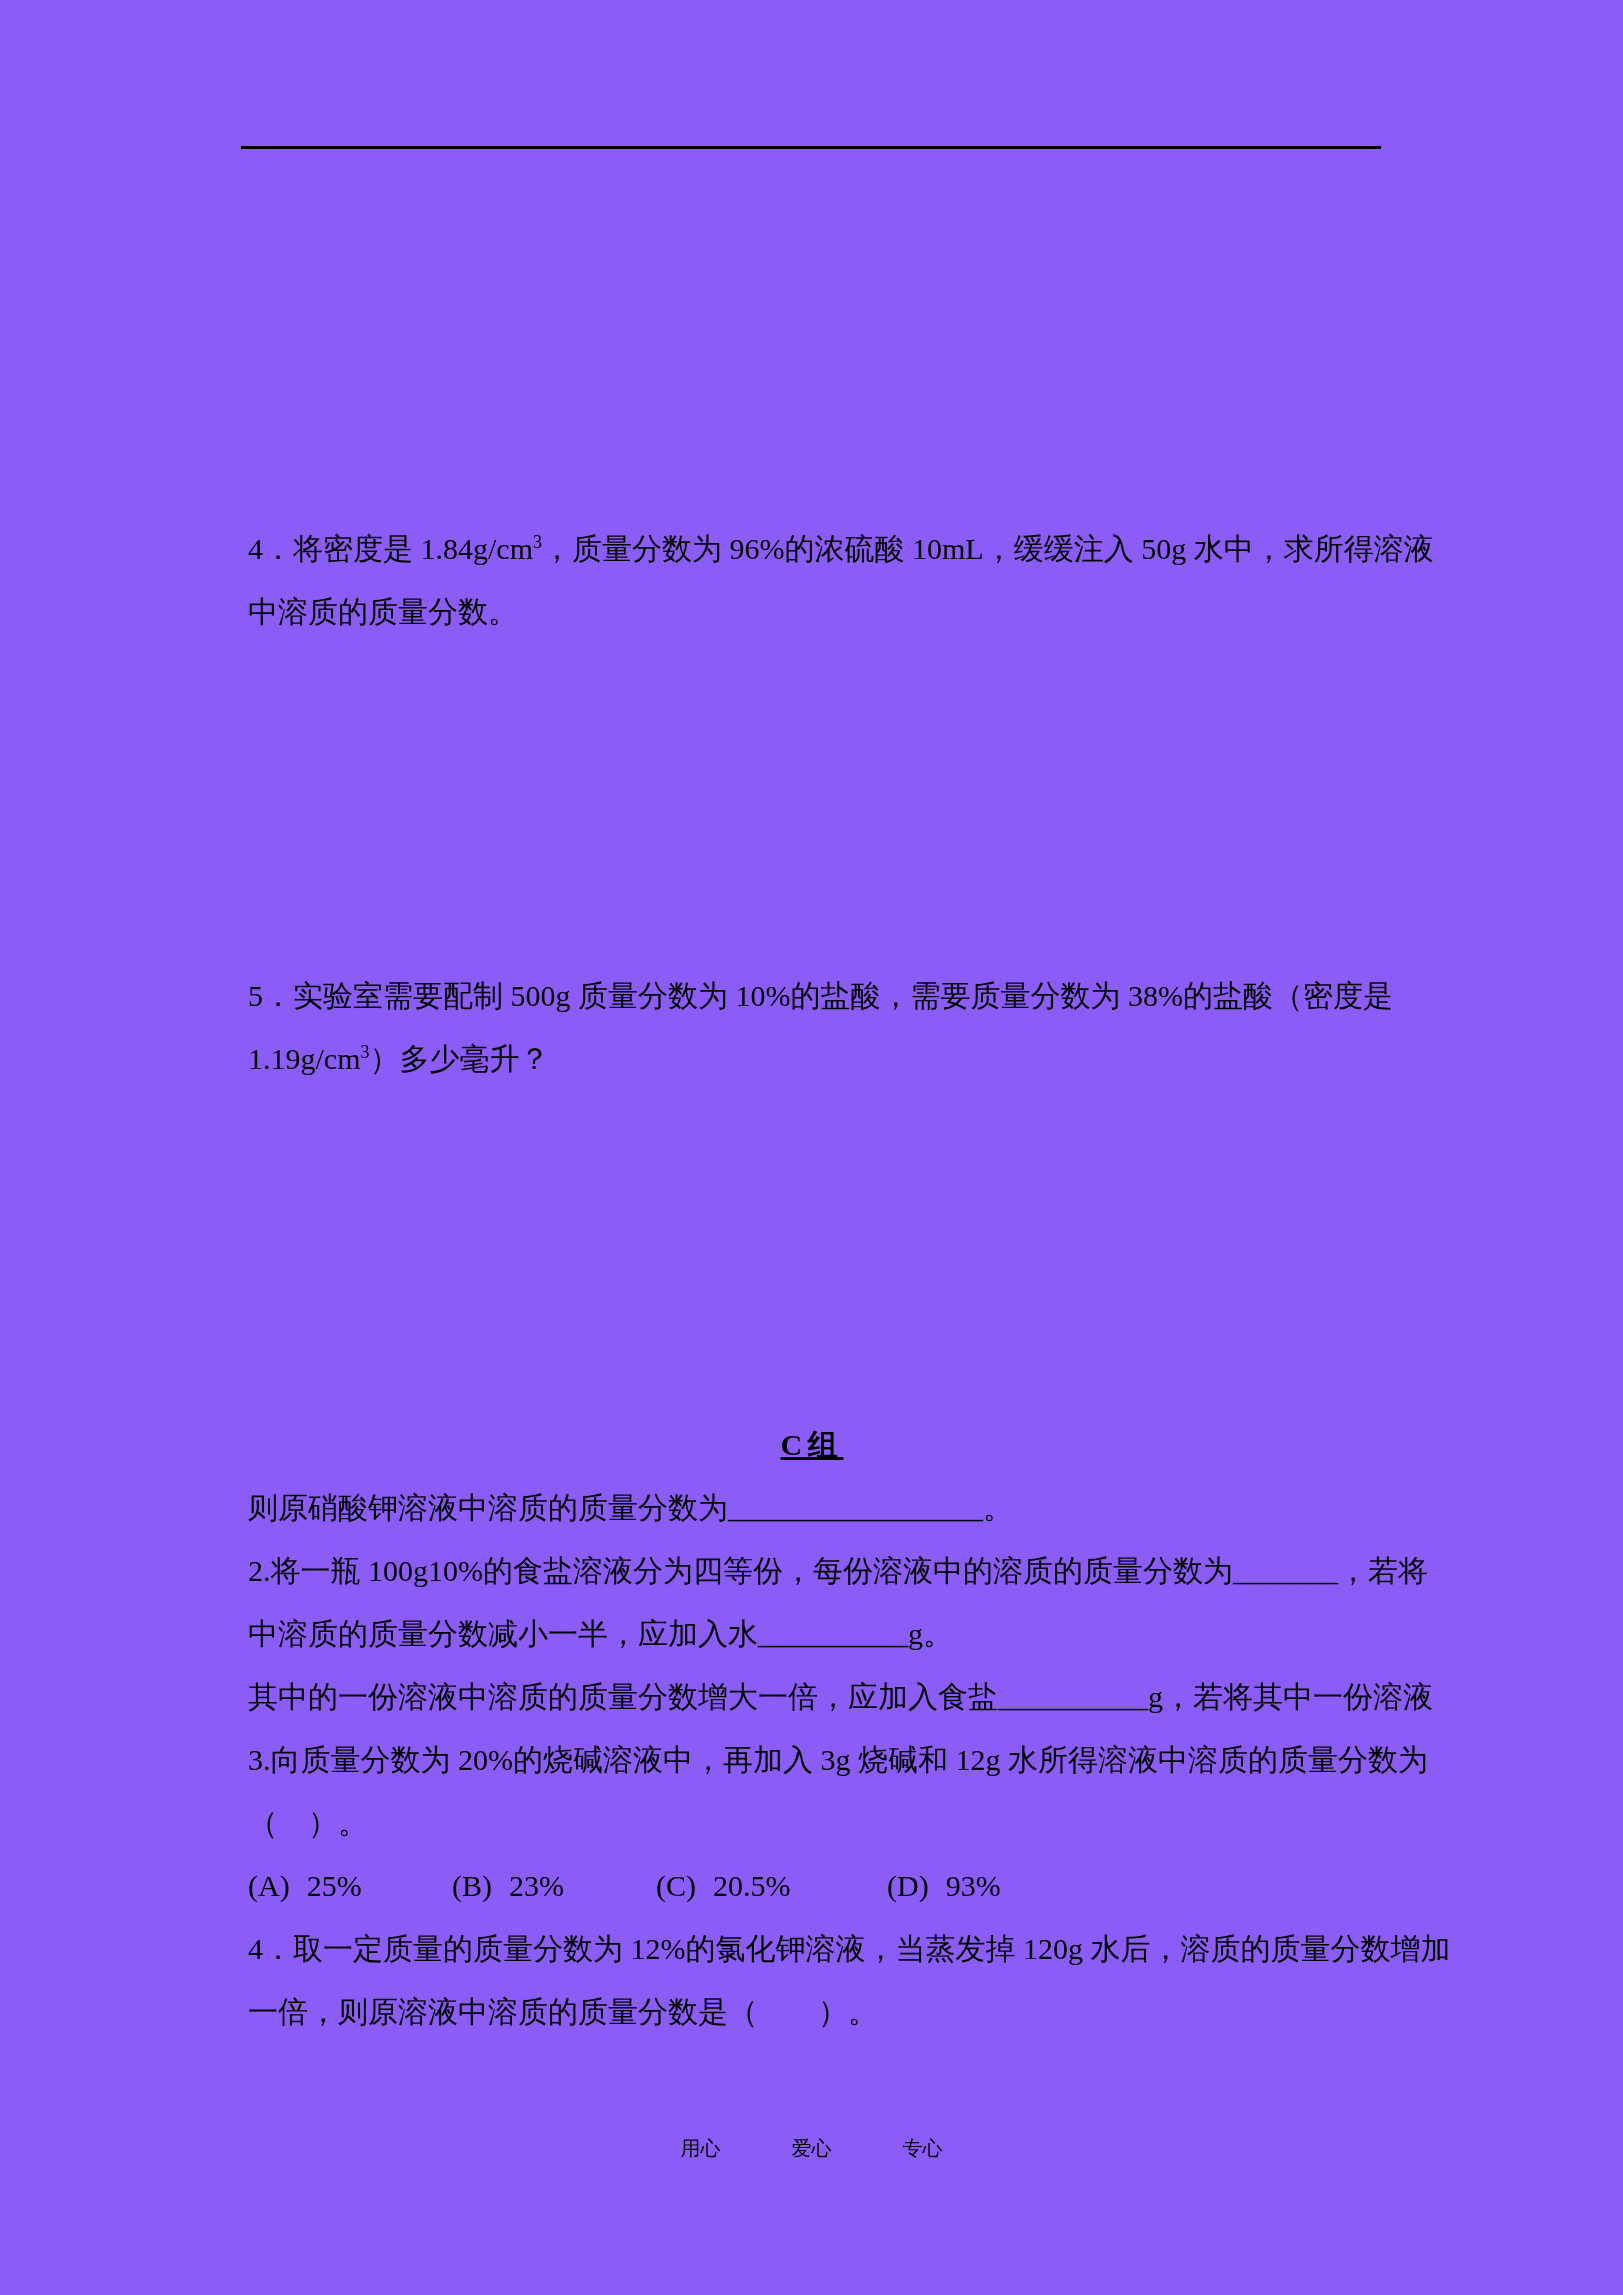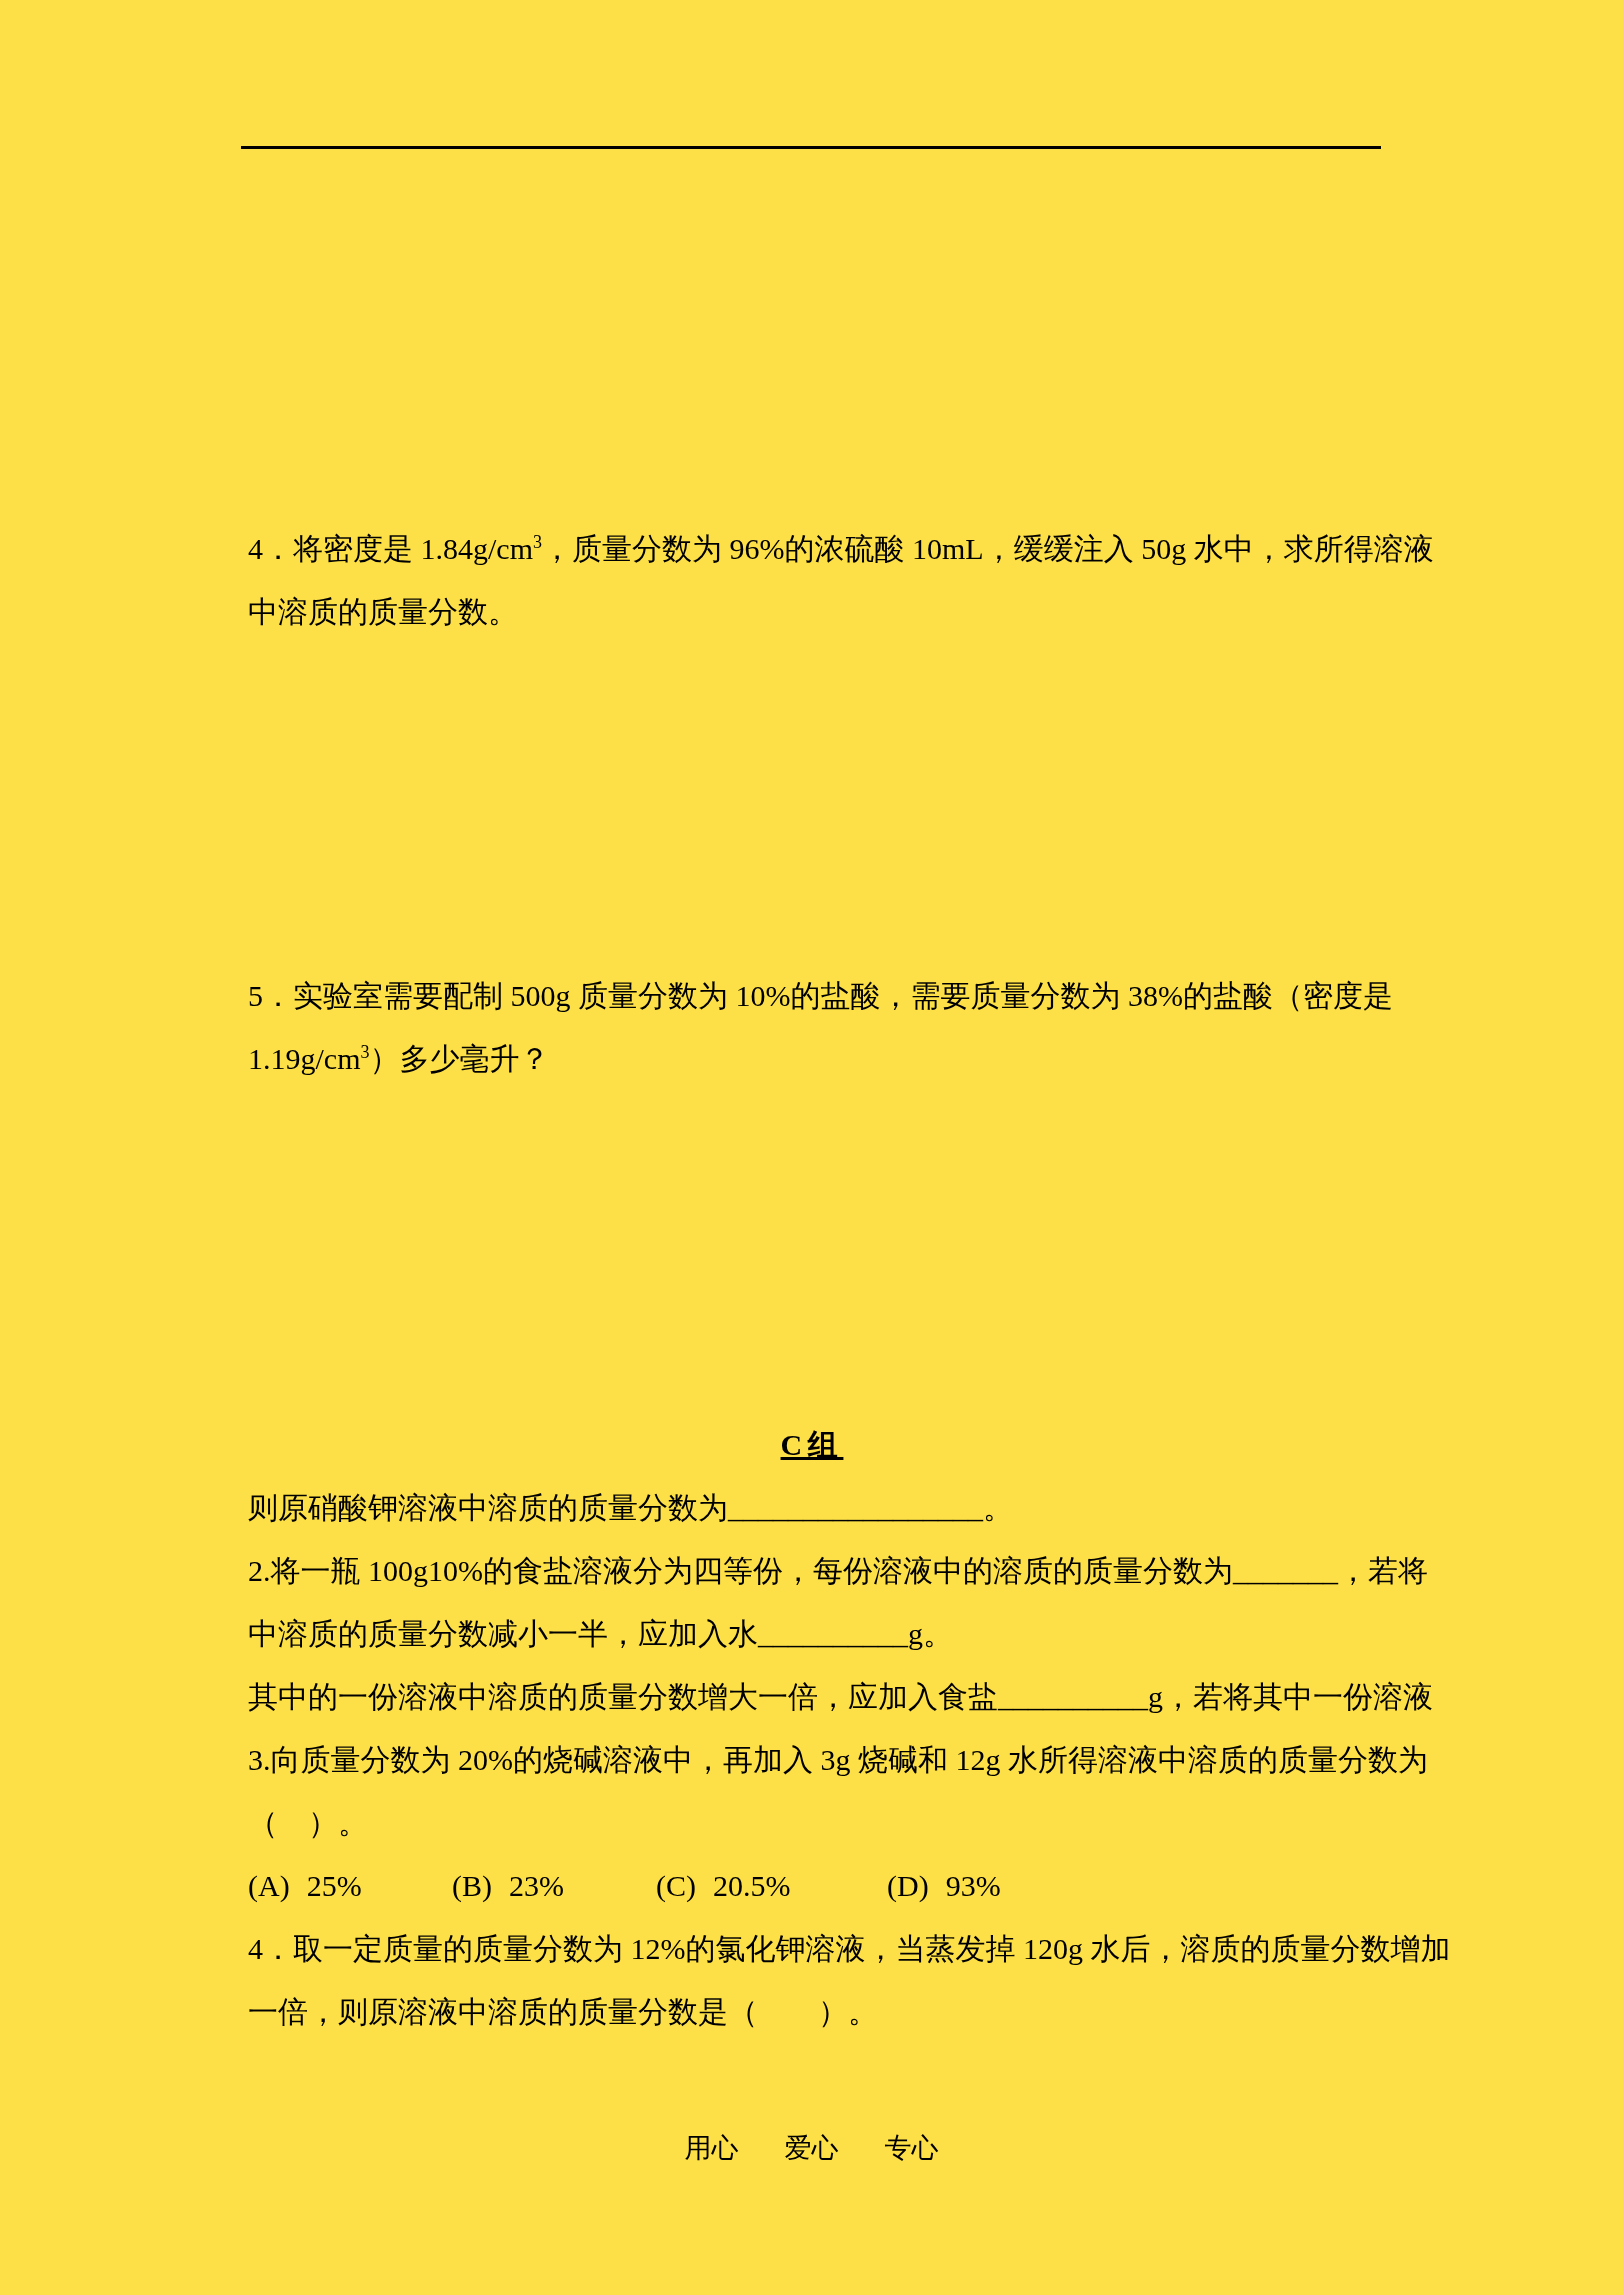--- a/index.html
+++ b/index.html
@@ -4,21 +4,21 @@
 <style>
   html, body {
     margin: 0;
     padding: 0;
     background: #ffffff;
   }
   .page {
     position: relative;
     width: 1623px;
     height: 2295px;
-    background: #fde047;
+    background: #8b5cf6;
     overflow: hidden;
     font-family: "Liberation Serif", serif;
     color: #000000;
     font-size: 30px;
   }
   .rule {
     position: absolute;
     left: 241px;
     top: 146px;
     width: 1140px;
@@ -57,22 +57,22 @@
   .opt-b { width: 204px; }
   .opt-c { width: 231px; }
   .opt-label { margin-right: 17px; }
   .footer {
     position: absolute;
     top: 2132px;
     left: 0;
     width: 100%;
     display: flex;
     justify-content: center;
-    gap: 46px;
-    font-size: 27px;
+    gap: 71px;
+    font-size: 20px;
     line-height: 33px;
   }
 </style>
 </head>
 <body>
 
 <div class="page">
 
   <div class="rule"></div>
 

